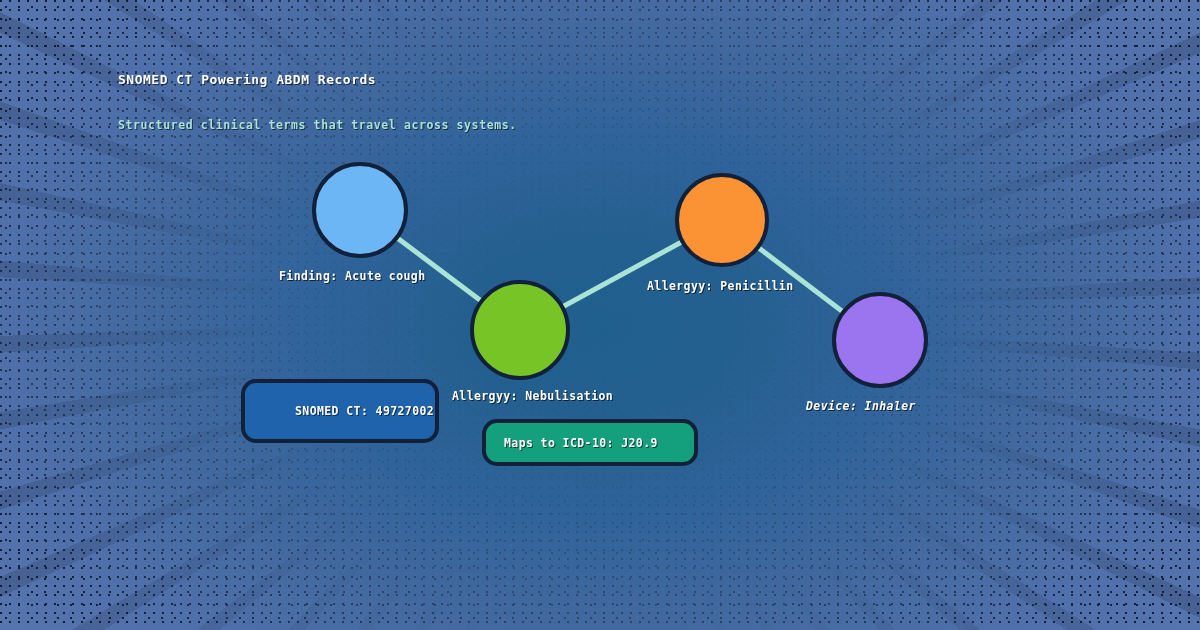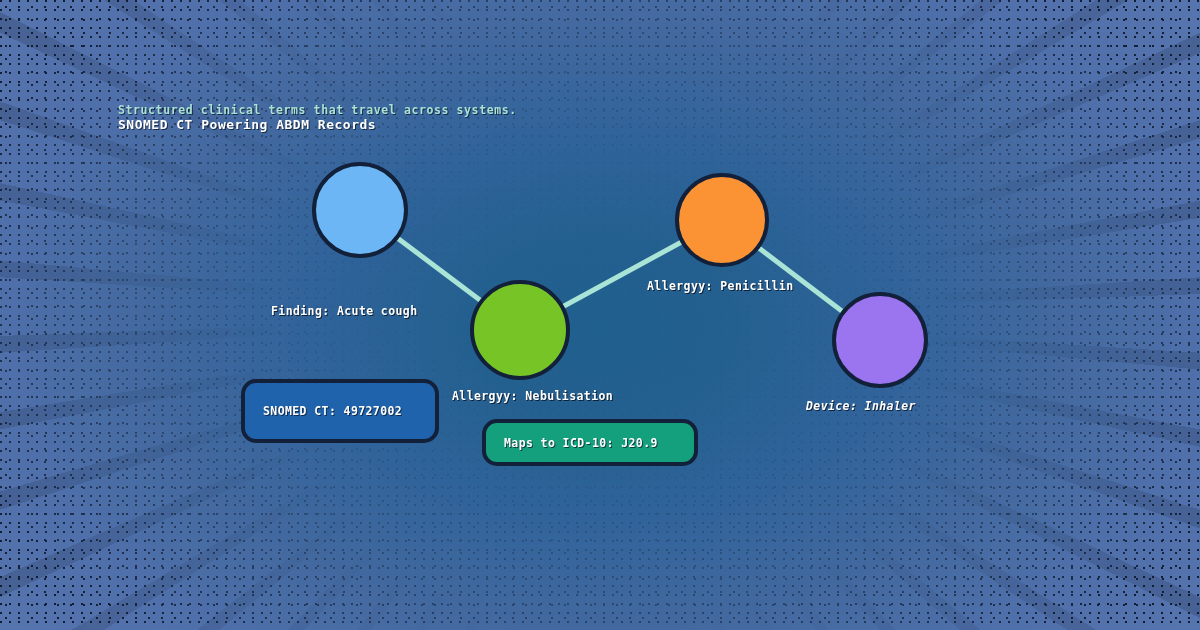--- a/index.html
+++ b/index.html
@@ -110,42 +110,42 @@
   }
   #badge-snomed { left: 241px; top: 379px; width: 198px; height: 64px; background: #1f63ad; }
   #badge-icd    { left: 482px; top: 419px; width: 216px; height: 47px; background: #14a07c; }
 </style>
 </head>
 <body>
 
 <div id="stage">
 
   <div class="headings">
+    <div id="title-text">SNOMED CT Powering ABDM Records</div>
     <div id="subtitle-text">Structured clinical terms that travel across systems.</div>
-    <div id="title-text">SNOMED CT Powering ABDM Records</div>
   </div>
 
   <svg id="edge-layer" viewBox="0 0 1200 630" width="1200" height="630" aria-hidden="true">
       <line x1="360" y1="210" x2="520" y2="330" stroke="#a9e4d6" stroke-width="5" stroke-linecap="round"></line>
       <line x1="520" y1="330" x2="722" y2="220" stroke="#a9e4d6" stroke-width="5" stroke-linecap="round"></line>
       <line x1="722" y1="220" x2="880" y2="340" stroke="#a9e4d6" stroke-width="5" stroke-linecap="round"></line>
     </svg>
 
   <div id="node-layer">
       <div class="node" style="left: 312px; top: 162px; width: 96px; height: 96px; background: rgb(108, 182, 245); border-color: rgb(18, 32, 58);"></div>
-      <div class="node-label" style="left: 271px; top: 269px; margin-top: 35px;">Finding: Acute cough</div>
+      <div class="node-label" style="left: 279px; top: 269px;">Finding: Acute cough</div>
       <div class="node" style="left: 470px; top: 280px; width: 100px; height: 100px; background: rgb(119, 196, 38); border-color: rgb(18, 32, 58);"></div>
       <div class="node-label" style="left: 452px; top: 389px;">Allergyy: Nebulisation</div>
       <div class="node" style="left: 675px; top: 173px; width: 94px; height: 94px; background: rgb(251, 146, 51); border-color: rgb(18, 32, 58);"></div>
       <div class="node-label" style="left: 647px; top: 279px;">Allergyy: Penicillin</div>
       <div class="node" style="left: 832px; top: 292px; width: 96px; height: 96px; background: rgb(155, 116, 240); border-color: rgb(18, 32, 58);"></div>
       <div class="node-label" style="left: 806px; top: 399px; font-style: italic;">Device: Inhaler</div>
     </div>
 
-  <div class="badge" id="badge-snomed" style="background: rgb(31, 99, 173);">
+  <div class="badge" id="badge-snomed" style="background: rgb(31, 99, 173); padding-left: 32px;">
     <span class="badge-text">SNOMED CT: 49727002</span>
   </div>
 
   <div class="badge" id="badge-icd" style="background: rgb(20, 160, 124);">
     <span class="badge-text">Maps to ICD-10: J20.9</span>
   </div>
 
 </div>
 
 </body></html>

